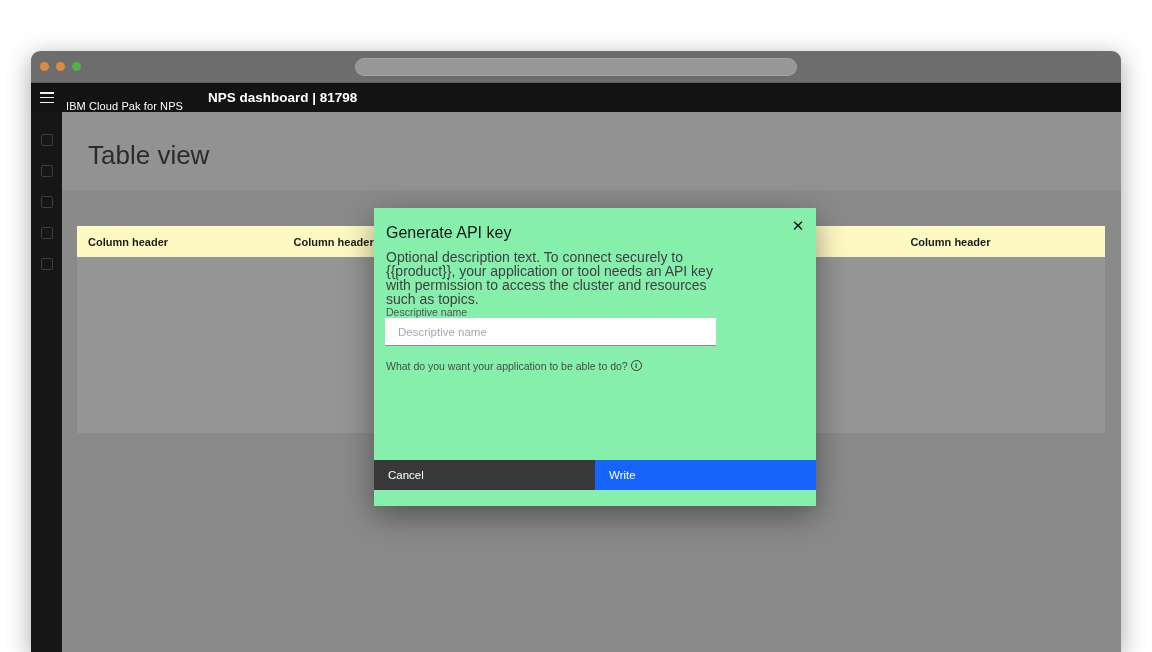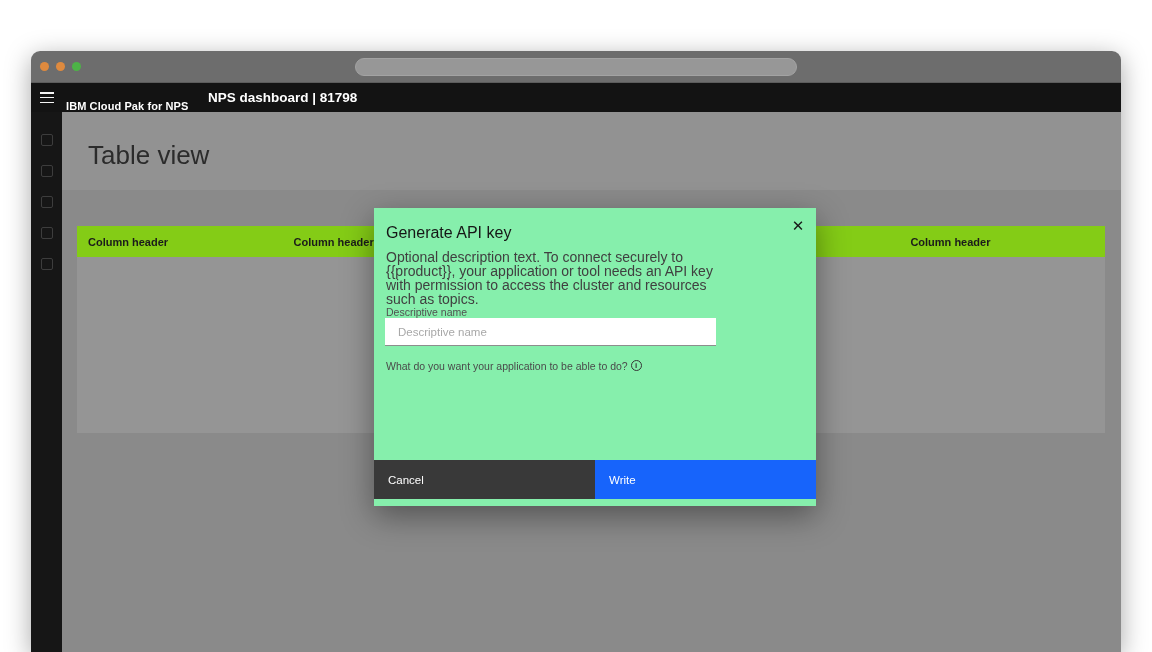--- a/index.html
+++ b/index.html
@@ -13,35 +13,35 @@
 
   .chrome { position:relative; height:32px; background:#6d6d6d; border-bottom:1px solid #5c5c5c; }
   .dot { position:absolute; top:11px; width:9px; height:9px; border-radius:50%; }
   .dot1 { left:9px; } .dot2 { left:25px; } .dot3 { left:41px; }
   .urlbar { position:absolute; left:324px; top:7px; width:442px; height:18px;
             background:#979797; border:1px solid #a3a3a3; border-radius:9px; }
 
   .appbar { position:relative; height:29px; background:#131313; display:flex; align-items:center; }
   .hamburger { width:14px; height:11px; margin-left:9px; display:flex; flex-direction:column; justify-content:space-between; cursor:pointer; }
   .hamburger i { display:block; height:1.5px; background:#f4f4f4; }
-  .product-name { position:absolute; left:35px; color:#ffffff; font-size:11px; font-weight:700; letter-spacing:0.1px;margin-top:17px; }
+  .product-name { position:absolute; left:35px; color:#ffffff; font-size:11px; font-weight:400; letter-spacing:0.1px;margin-top:17px; }
   .app-title { position:absolute; left:140px; color:#ffffff; font-size:13.5px; font-weight:700;padding-left:37px; }
 
   .bodyrow { display:flex; height:540px; }
 
   .sidenav { width:31px; background:#161616; display:flex; flex-direction:column; align-items:center; padding-top:22px; gap:19px; }
   .navicon { width:12px; height:12px; border:1px solid #3d3d3d; border-radius:2px; cursor:pointer; position:relative; }
   .navicon:before { content:""; position:absolute; left:2px; top:-1px; width:6px; height:1px; background:#3d3d3d; }
 
   .content { position:relative; flex:1; background:#8a8a8a; }
   .titleband { position:absolute; left:0; top:0; width:100%; height:78px; background:#929292; }
   .page-title { position:absolute; left:26px; top:28px; font-size:26px; font-weight:400; color:#2b2b2b; }
 
   .table { position:absolute; left:15px; top:114px; width:1028px; }
-  .thead { display:grid; grid-template-columns:repeat(5,1fr); height:31px; background:#84cc16; align-items:center; }
+  .thead { display:grid; grid-template-columns:repeat(5,1fr); height:31px; background:#fef9c3; align-items:center; }
   .th { padding-left:11px; font-size:11px; font-weight:700; color:#1b1b1b; }
   .tbody { height:176px; background:#959595; }
 
   
   .modal { position:absolute; left:374px; top:208px; width:442px; height:298px;
            background:#f4f4f4; box-shadow:0 10px 30px rgba(0,0,0,0.4); }
   .modal-title { position:absolute; left:12px; top:16px; font-size:16px; font-weight:400; color:#161616; }
   .modal-close { position:absolute; right:4px; top:4px; width:28px; height:28px; border:none; background:transparent;
                  font-size:15px; line-height:28px; text-align:center; color:#161616; cursor:pointer;
                  font-family:"Liberation Sans", sans-serif; }
@@ -56,21 +56,21 @@
   .legend { position:absolute; left:12px; top:152px; font-size:10.5px; color:#4a4a4a; display:flex; gap:3px; }
   .info-icon { display:inline-flex; width:11px; height:11px; border:1px solid #363636; border-radius:50%;
                align-items:center; justify-content:center; font-size:8px; color:#363636; font-weight:700; cursor:pointer; }
 
   .radios { position:absolute; left:12px; top:169px; display:flex; flex-direction:column; gap:6.5px; }
   .radio-row { display:flex; align-items:center; gap:8px; cursor:pointer; }
   .radio-circle { width:13px; height:13px; border:1.5px solid #161616; border-radius:50%; position:relative; background:#f4f4f4; }
   .radio-circle.sel:after { content:""; position:absolute; left:3px; top:3px; width:5px; height:5px; border-radius:50%; background:#161616; }
   .radio-label { font-size:11.5px; color:#161616; }
 
-  .modal-footer { position:absolute; left:0; top:252px; width:100%; height:39px; display:flex; }
+  .modal-footer { position:absolute; left:0; top:252px; width:100%; height:30px; display:flex; }
   .btn { flex:1; border:none; color:#ffffff; text-align:left; padding-left:14px; font-size:11.5px;
          cursor:pointer; font-family:"Liberation Sans", sans-serif; }
 </style>
 </head>
 <body>
 
 <div class="stage">
   <div class="window">
 
     <div class="chrome">

